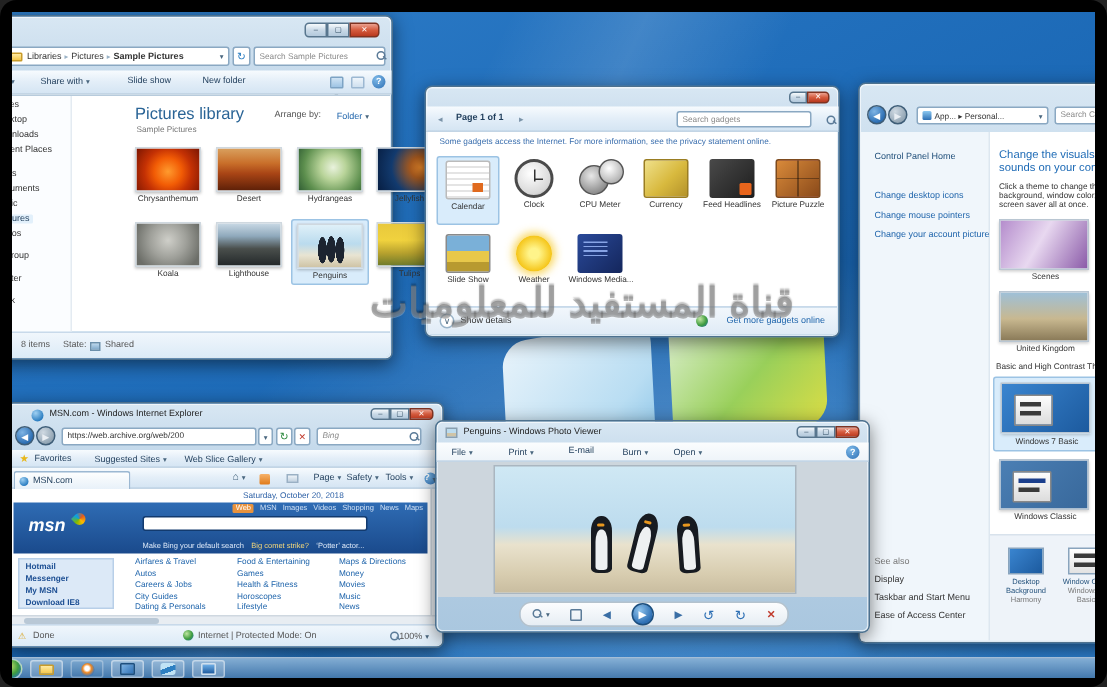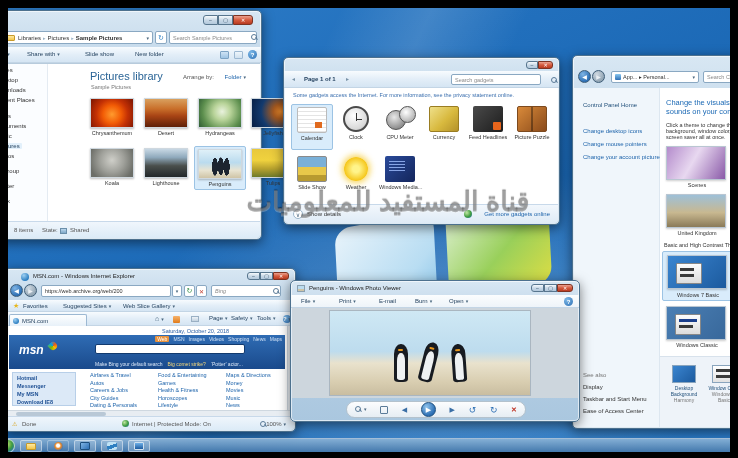--- a/index.html
+++ b/index.html
@@ -1,18 +1,18 @@
 <!DOCTYPE html>
 <html><head>
 <meta charset="utf-8">
 <style>
   html,body{margin:0;padding:0;background:#222;}
   *{box-sizing:border-box;font-family:"Liberation Sans",sans-serif;}
   .abs{position:absolute;}
-  .frame{position:relative;width:738px;height:458px;background:#000;overflow:hidden;}
+  .frame{position:relative;width:738px;height:458px;background:#000;overflow:hidden;border-radius:11px;}
   .desktop{position:absolute;left:8px;top:8px;width:722px;height:444px;overflow:hidden;
     background:
       radial-gradient(ellipse 420px 260px at 430px 330px, rgba(255,255,255,.28), rgba(255,255,255,0) 70%),
       linear-gradient(155deg,#2f7ec9 0%,#2270bd 30%,#1a67b4 55%,#2272be 80%,#2b7ac6 100%);}
   .streak{pointer-events:none;}
   
   .win{position:absolute;background:linear-gradient(#d8e7f3,#b9d1e6 30%,#aac7df);border:1px solid #4d718e;
        border-radius:5px;box-shadow:0 3px 12px rgba(0,0,0,.5), inset 0 0 0 1px rgba(255,255,255,.6);}
   .wbtns{position:absolute;display:flex;}
   .wbtn{width:15px;height:10px;border:1px solid #58768e;background:linear-gradient(#f6fafc,#c9d9e7 50%,#b3c9dc);

